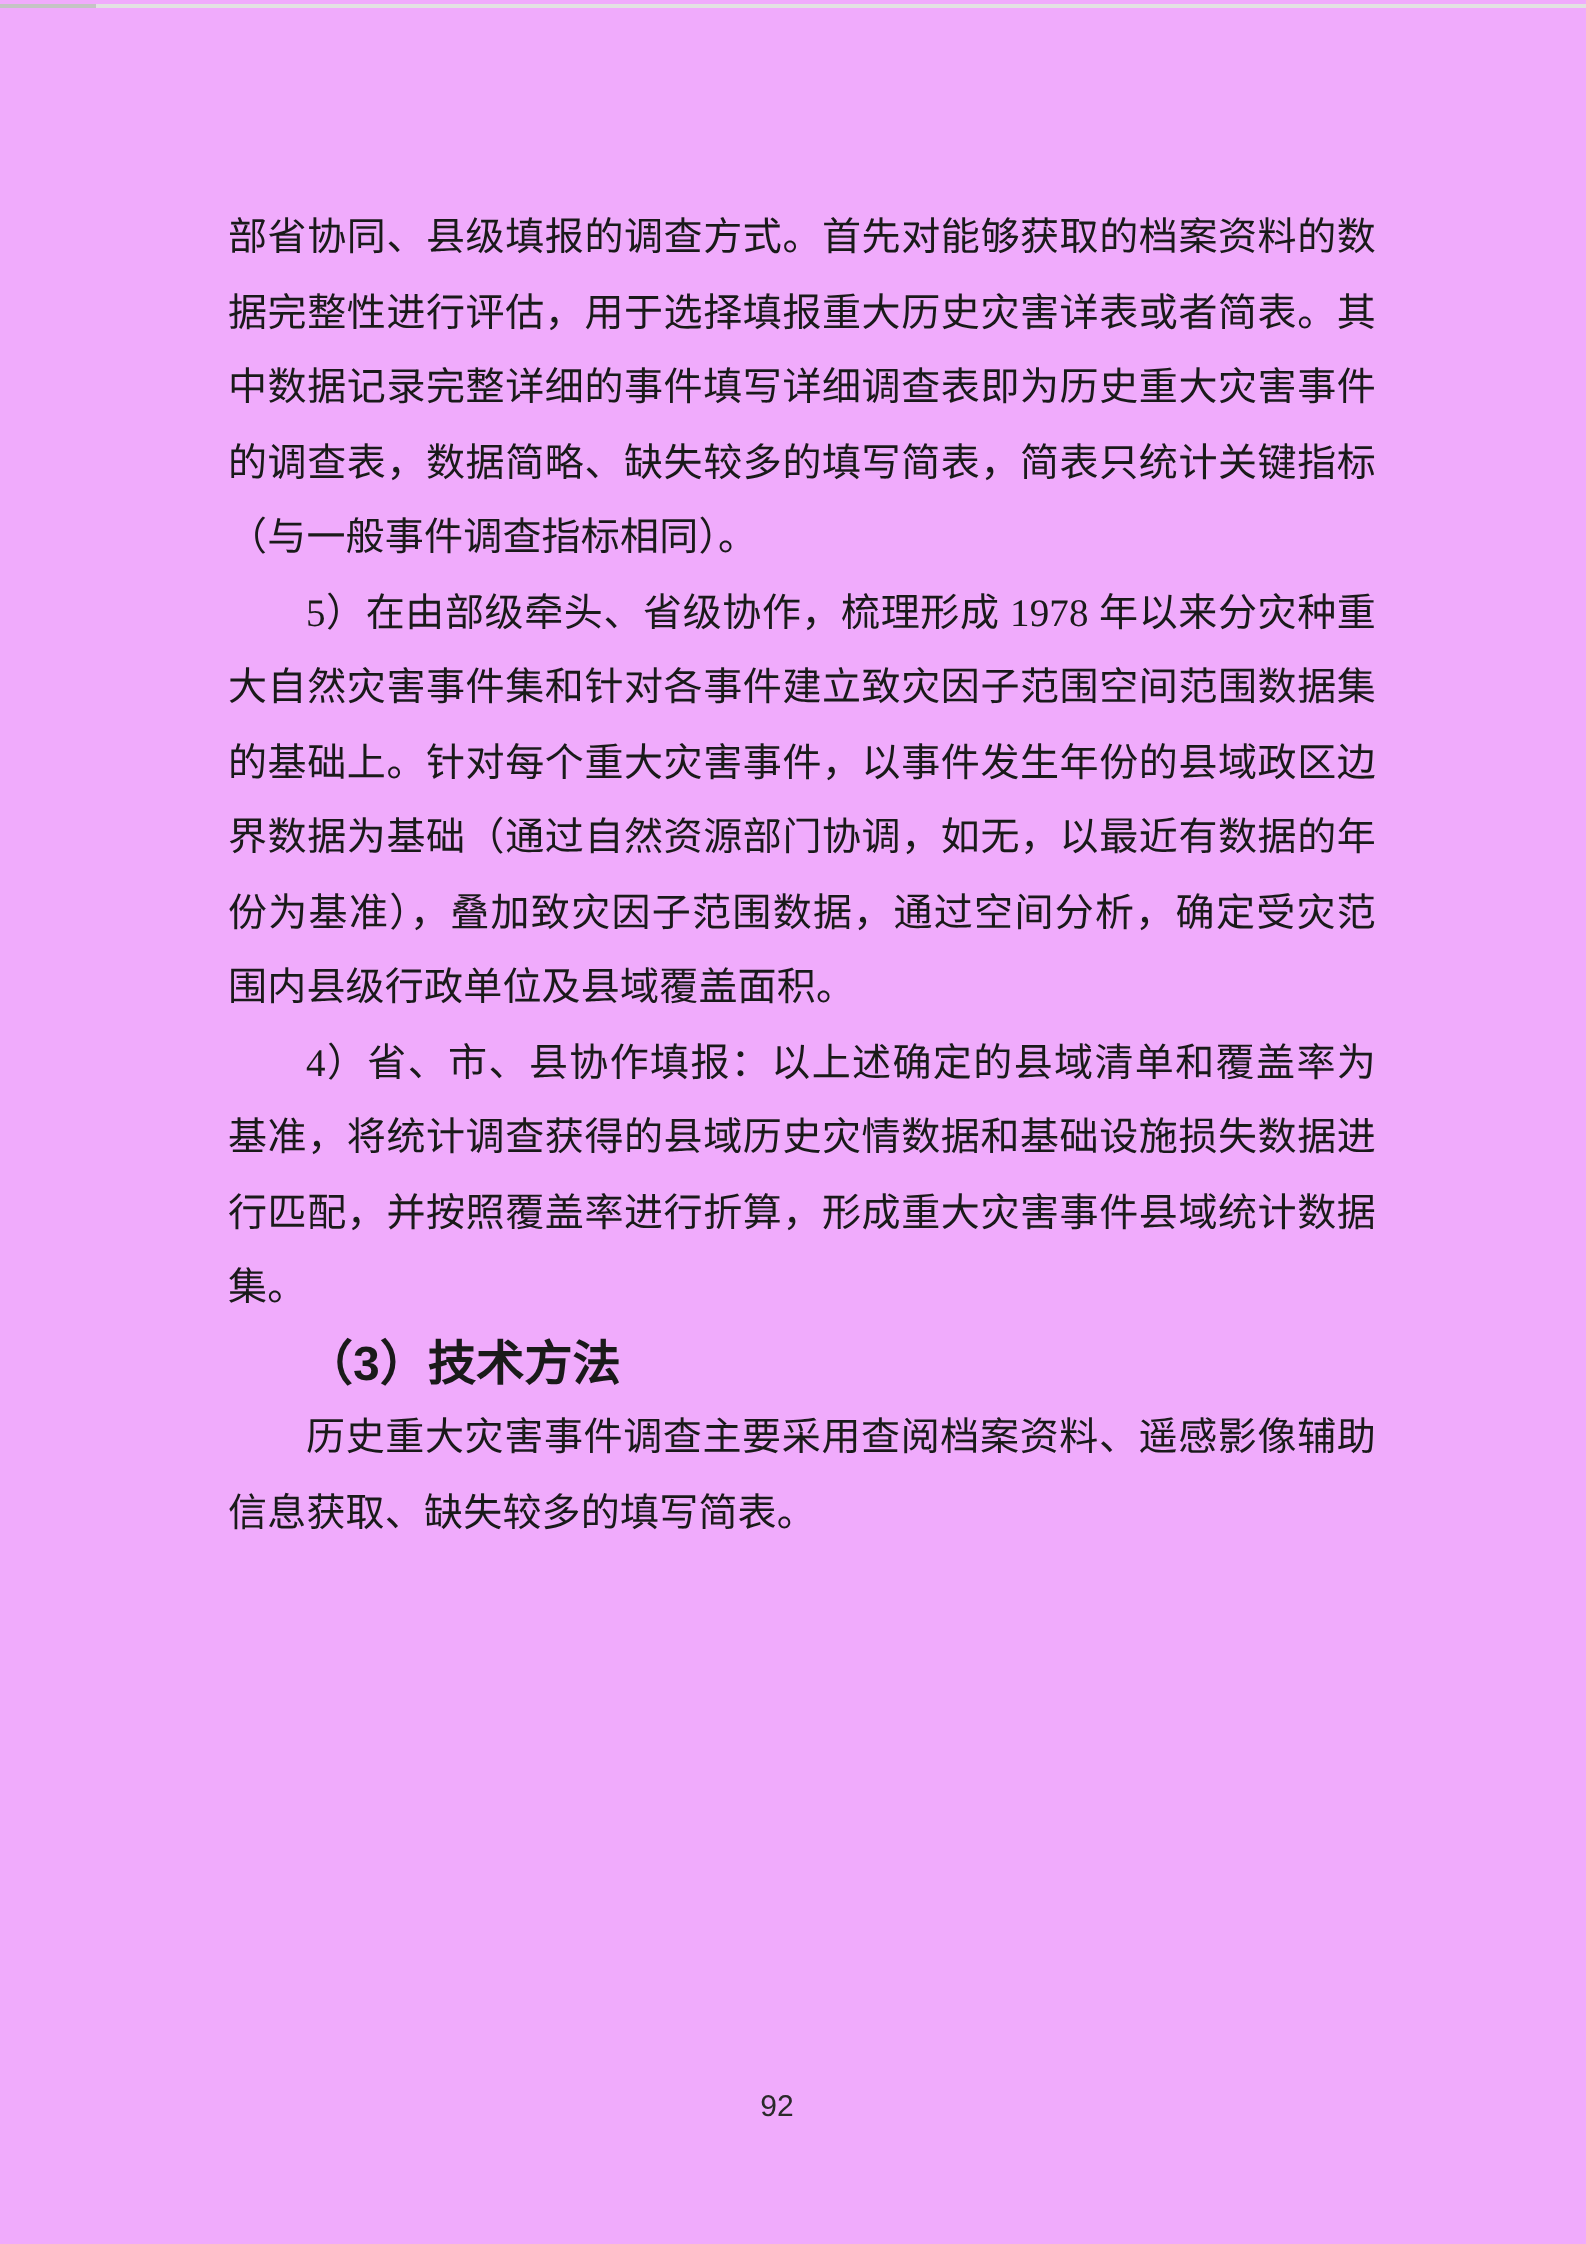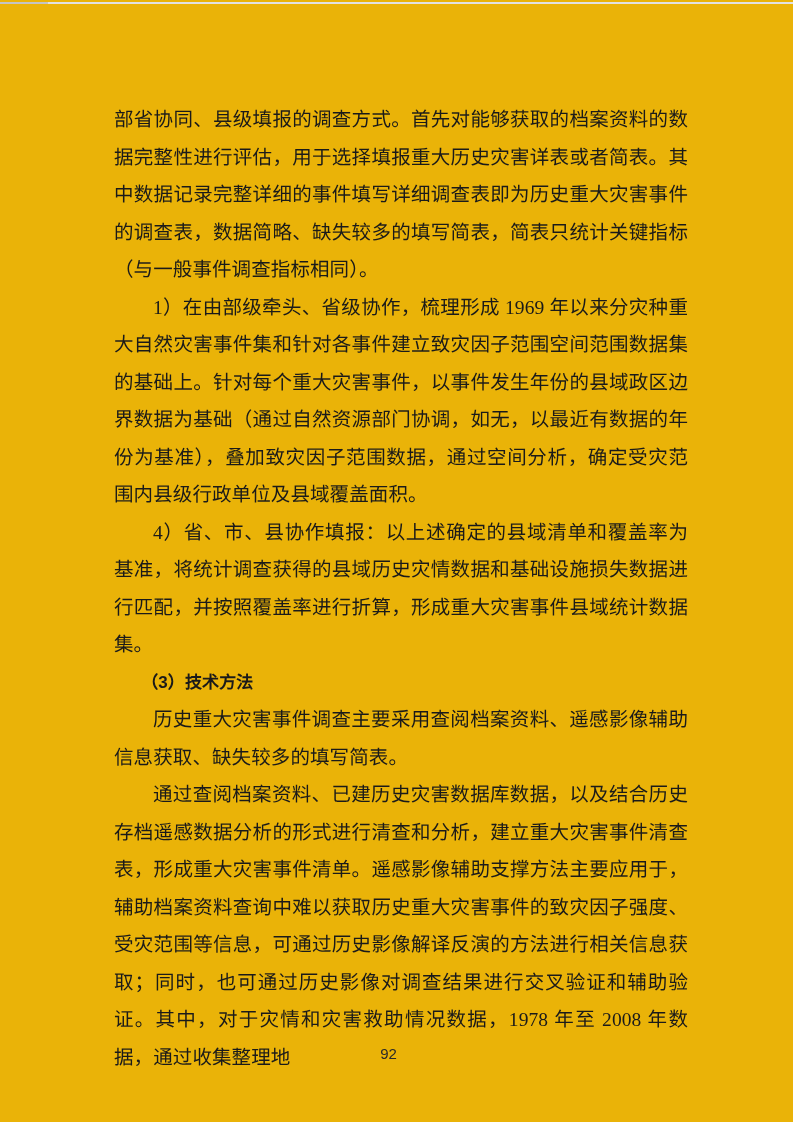--- a/index.html
+++ b/index.html
@@ -4,21 +4,21 @@
 <style>
   html, body {
     margin: 0;
     padding: 0;
     background: #ffffff;
   }
   .page {
     position: relative;
     width: 793px;
     height: 1122px;
-    background: #eab308;
+    background: #f0abfc;
     overflow: hidden;
     font-family: "Liberation Serif", "DejaVu Serif", serif;
     color: #1a1a1a;
   }
   .scan-edge {
     position: absolute;
     top: 2px;
     left: 0;
     width: 793px;
     height: 2px;
@@ -48,21 +48,21 @@
     text-justify: inter-ideograph;
     word-break: break-all;
   }
   .body-text p.indent {
     text-indent: 2em;
   }
   .body-text p.heading {
     font-weight: bold;
     text-indent: 1.6em;
     font-family: "Liberation Sans", "DejaVu Sans", sans-serif;
-    font-size: 17px;
+    font-size: 24px;
   }
   .page-number {
     position: absolute;
     top: 1045px;
     left: 0;
     width: 777px;
     text-align: center;
     font-size: 15px;
     color: #2a2a2a;
     font-family: "Liberation Sans", "DejaVu Sans", sans-serif;
@@ -71,22 +71,21 @@
 </head>
 <body>
 
 <div class="page">
 
   <div class="scan-edge"></div>
   <div class="scan-edge-dark"></div>
 
   <div class="body-text">
     <p class="para">部省协同、县级填报的调查方式。首先对能够获取的档案资料的数据完整性进行评估，用于选择填报重大历史灾害详表或者简表。其中数据记录完整详细的事件填写详细调查表即为历史重大灾害事件的调查表，数据简略、缺失较多的填写简表，简表只统计关键指标（与一般事件调查指标相同）。</p>
-    <p class="para indent">1）在由部级牵头、省级协作，梳理形成 1969 年以来分灾种重大自然灾害事件集和针对各事件建立致灾因子范围空间范围数据集的基础上。针对每个重大灾害事件，以事件发生年份的县域政区边界数据为基础（通过自然资源部门协调，如无，以最近有数据的年份为基准），叠加致灾因子范围数据，通过空间分析，确定受灾范围内县级行政单位及县域覆盖面积。</p>
+    <p class="para indent">5）在由部级牵头、省级协作，梳理形成 1978 年以来分灾种重大自然灾害事件集和针对各事件建立致灾因子范围空间范围数据集的基础上。针对每个重大灾害事件，以事件发生年份的县域政区边界数据为基础（通过自然资源部门协调，如无，以最近有数据的年份为基准），叠加致灾因子范围数据，通过空间分析，确定受灾范围内县级行政单位及县域覆盖面积。</p>
     <p class="para indent">4）省、市、县协作填报：以上述确定的县域清单和覆盖率为基准，将统计调查获得的县域历史灾情数据和基础设施损失数据进行匹配，并按照覆盖率进行折算，形成重大灾害事件县域统计数据集。</p>
     <p class="para heading">（3）技术方法</p>
     <p class="para indent">历史重大灾害事件调查主要采用查阅档案资料、遥感影像辅助信息获取、缺失较多的填写简表。</p>
-    <p class="para indent">通过查阅档案资料、已建历史灾害数据库数据，以及结合历史存档遥感数据分析的形式进行清查和分析，建立重大灾害事件清查表，形成重大灾害事件清单。遥感影像辅助支撑方法主要应用于，辅助档案资料查询中难以获取历史重大灾害事件的致灾因子强度、受灾范围等信息，可通过历史影像解译反演的方法进行相关信息获取；同时，也可通过历史影像对调查结果进行交叉验证和辅助验证。其中，对于灾情和灾害救助情况数据，1978 年至 2008 年数据，通过收集整理地</p>
   </div>
 
   <div class="page-number">92</div>
 
 </div>
 
 </body></html>

